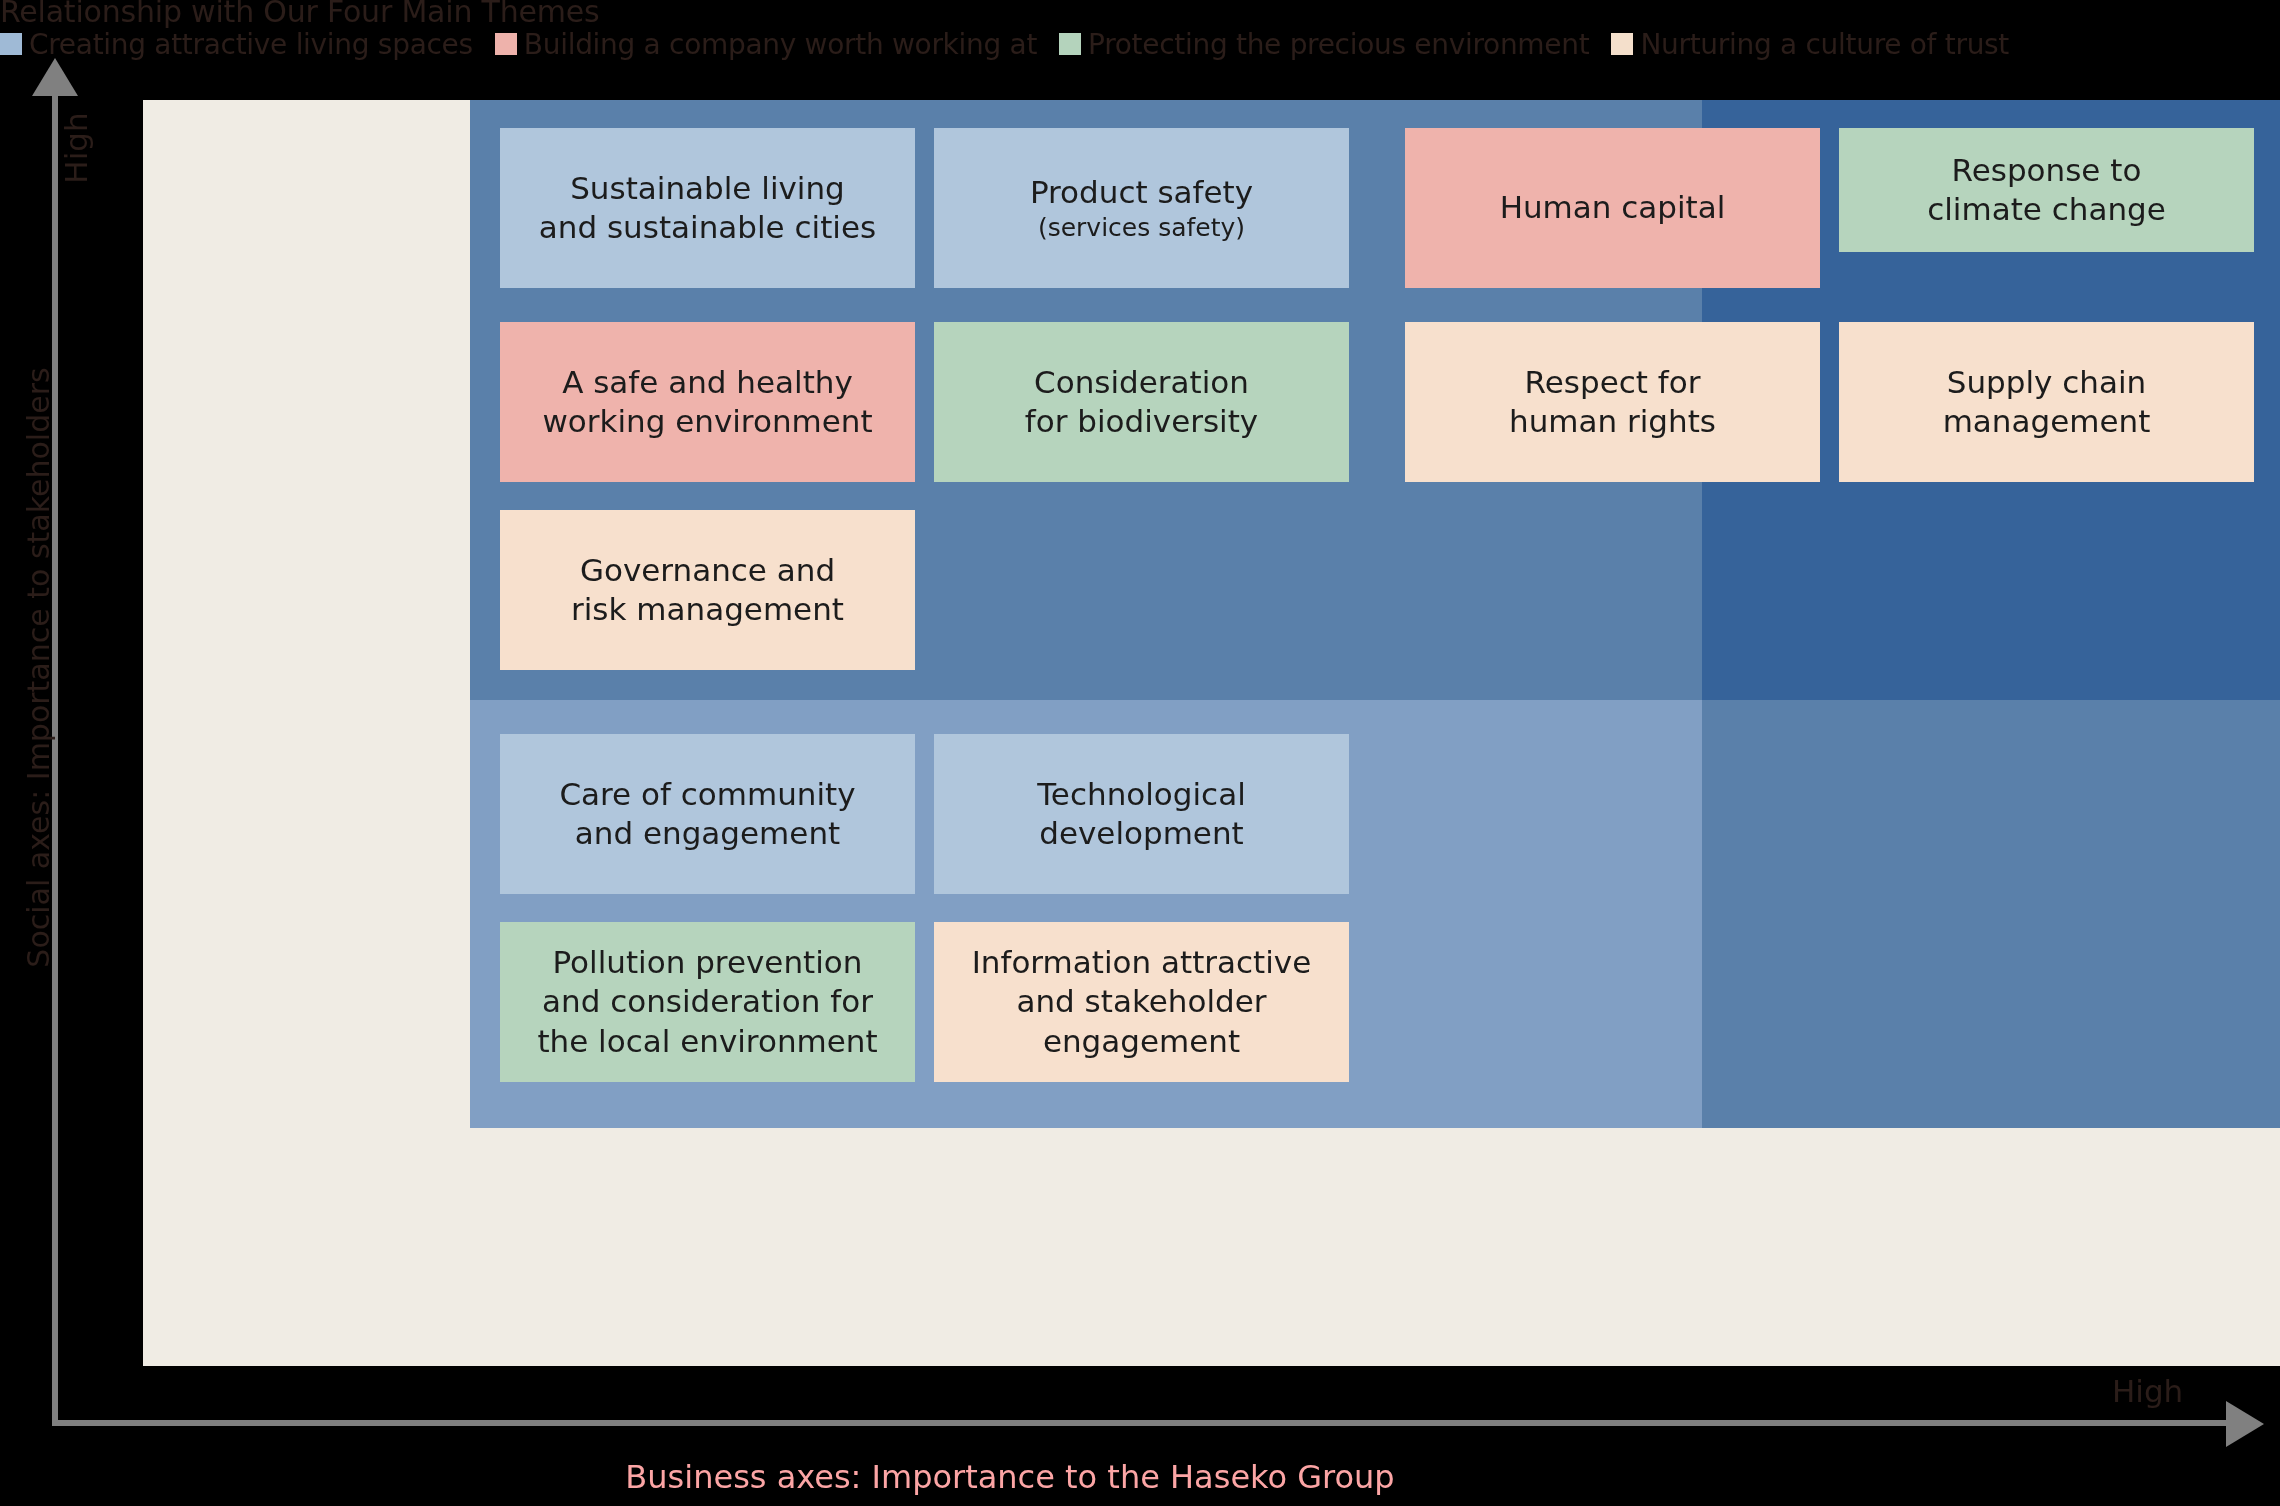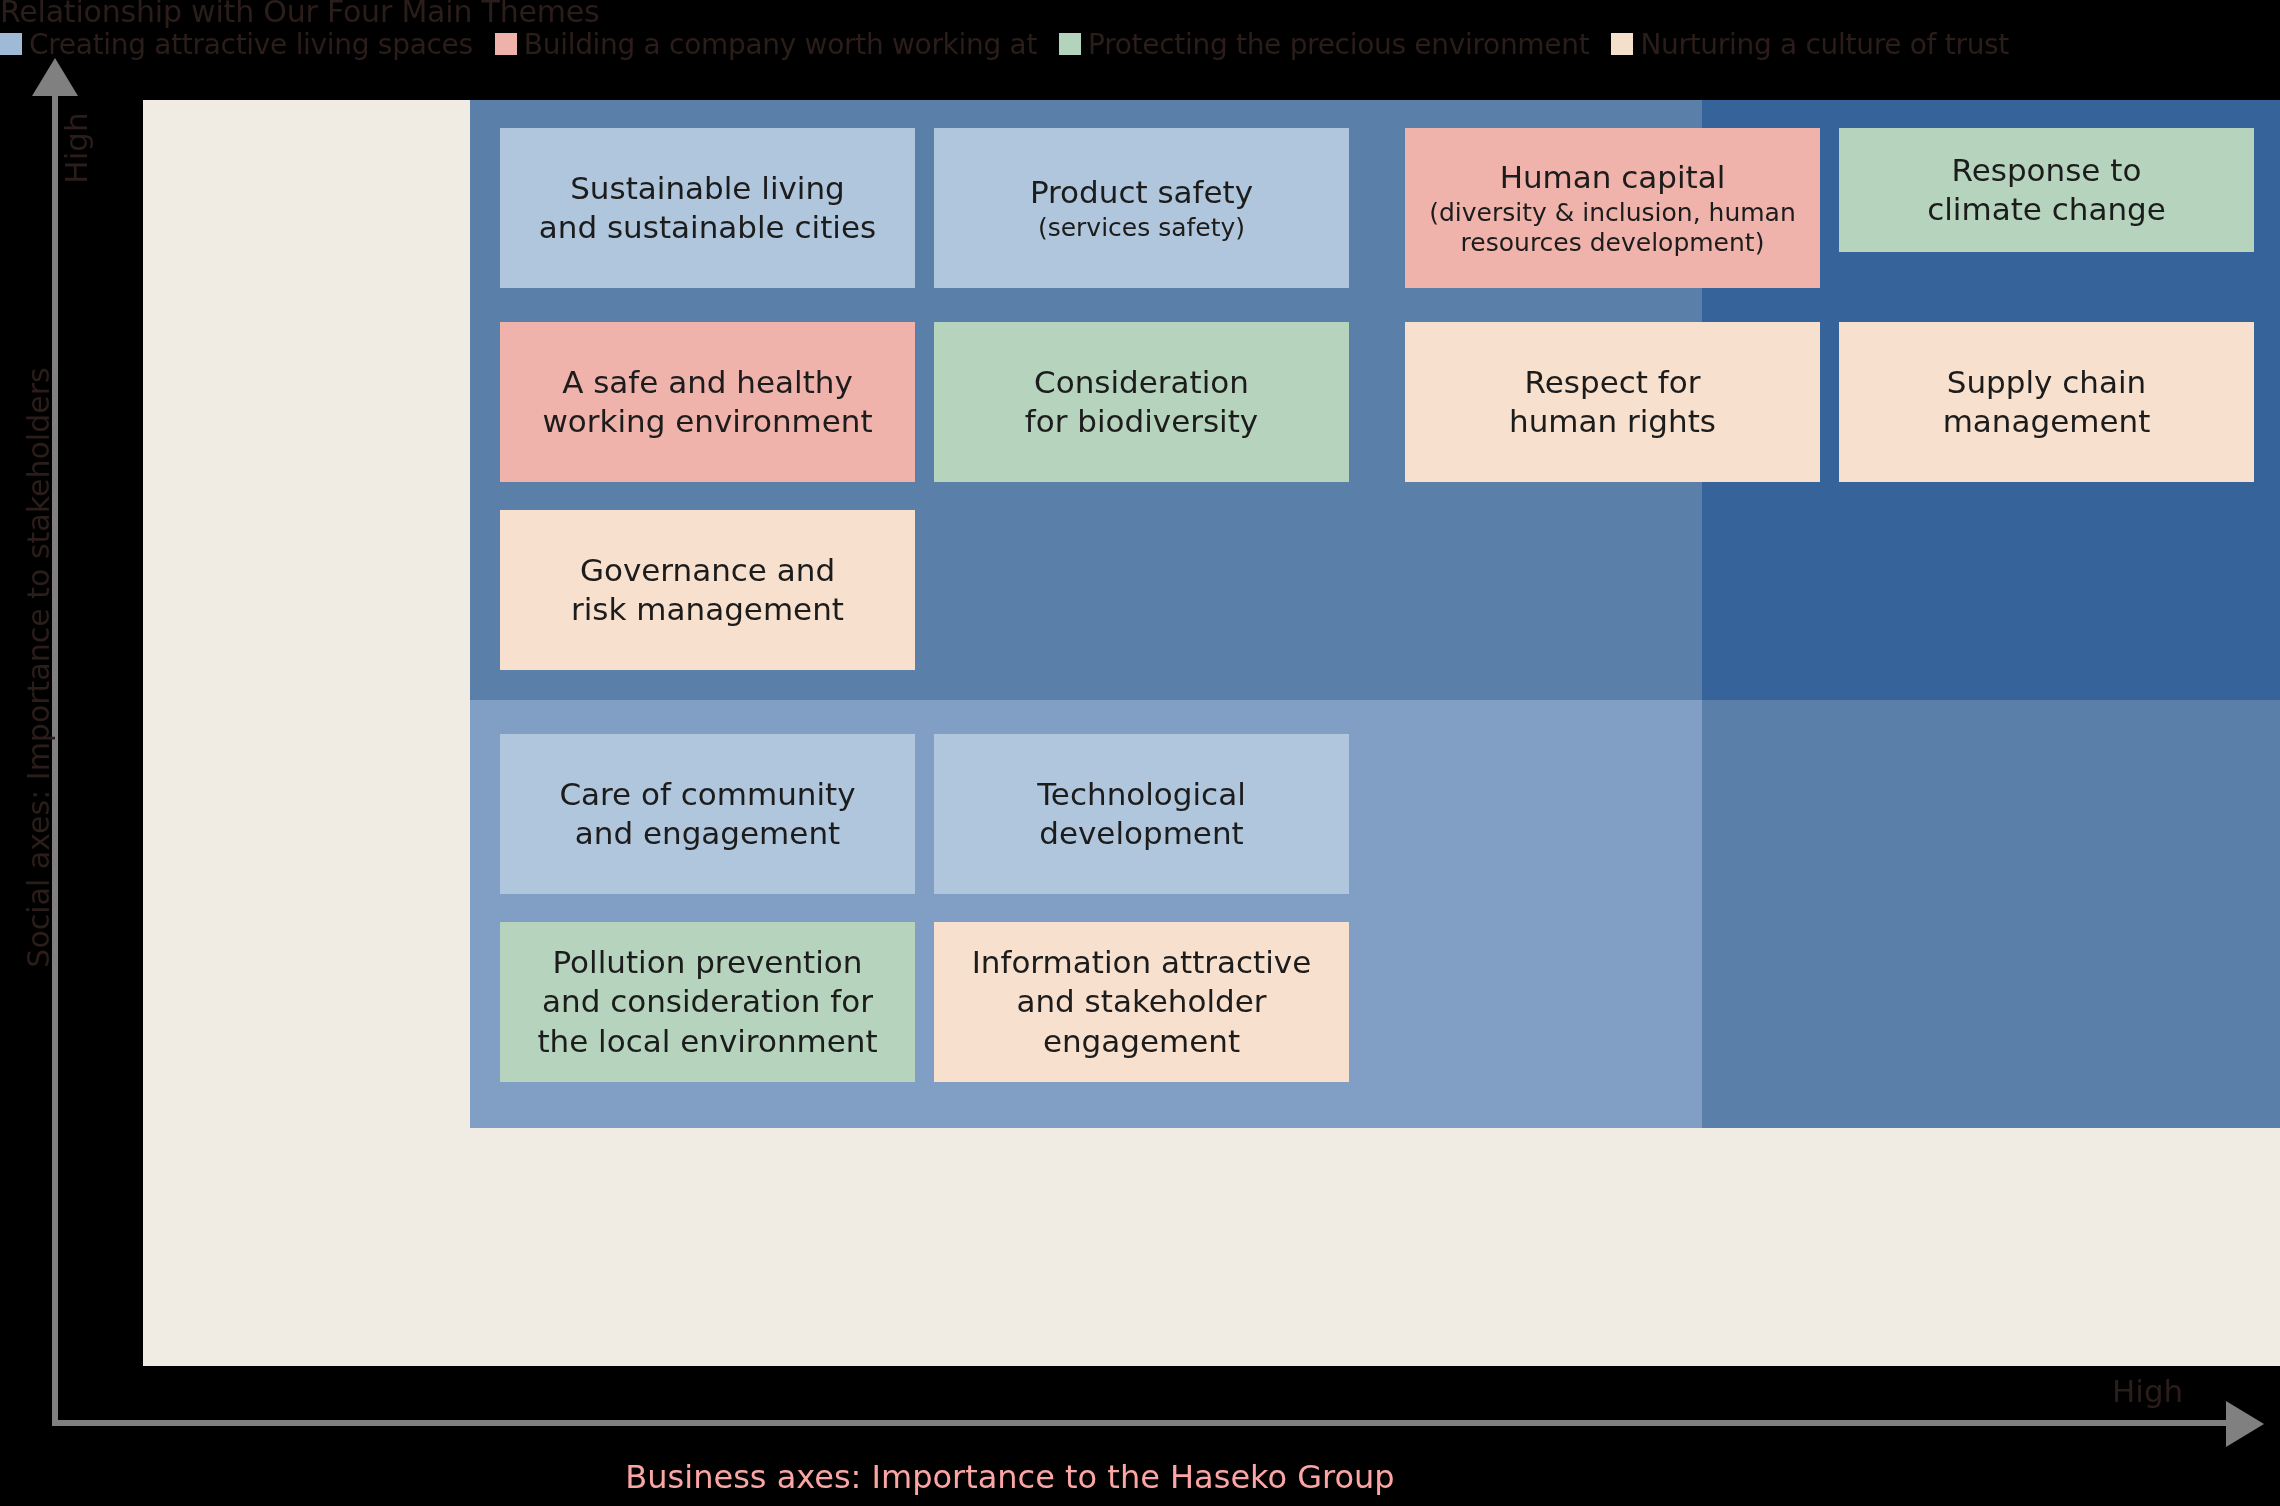--- a/index.html
+++ b/index.html
@@ -238,22 +238,20 @@
       <div class="card" style="left: 357px; top: 28px; width: 415px; height: 160px; background: rgb(176, 198, 220);">
         <div class="card-title">Sustainable living
 and sustainable cities</div>
       </div>
       <div class="card" style="left: 791px; top: 28px; width: 415px; height: 160px; background: rgb(176, 198, 220); justify-content: center;">
         <div class="card-title">Product safety</div>
         <div class="card-sub">(services safety)</div>
       </div>
       <div class="card" style="left: 1262px; top: 28px; width: 415px; height: 160px; background: rgb(239, 179, 172);">
         <div class="card-title">Human capital</div>
-        <div class="card-sub">(diversity &amp; inclusion, human
-resources development)</div>
       </div>
       <div class="card" style="left: 1696px; top: 28px; width: 415px; height: 124px; background: rgb(182, 212, 189);">
         <div class="card-title">Response to
 climate change</div>
       </div>
       <div class="card" style="left: 357px; top: 222px; width: 415px; height: 160px; background: rgb(239, 179, 172);">
         <div class="card-title">A safe and healthy
 working environment</div>
       </div>
       <div class="card" style="left: 791px; top: 222px; width: 415px; height: 160px; background: rgb(182, 212, 189);">

